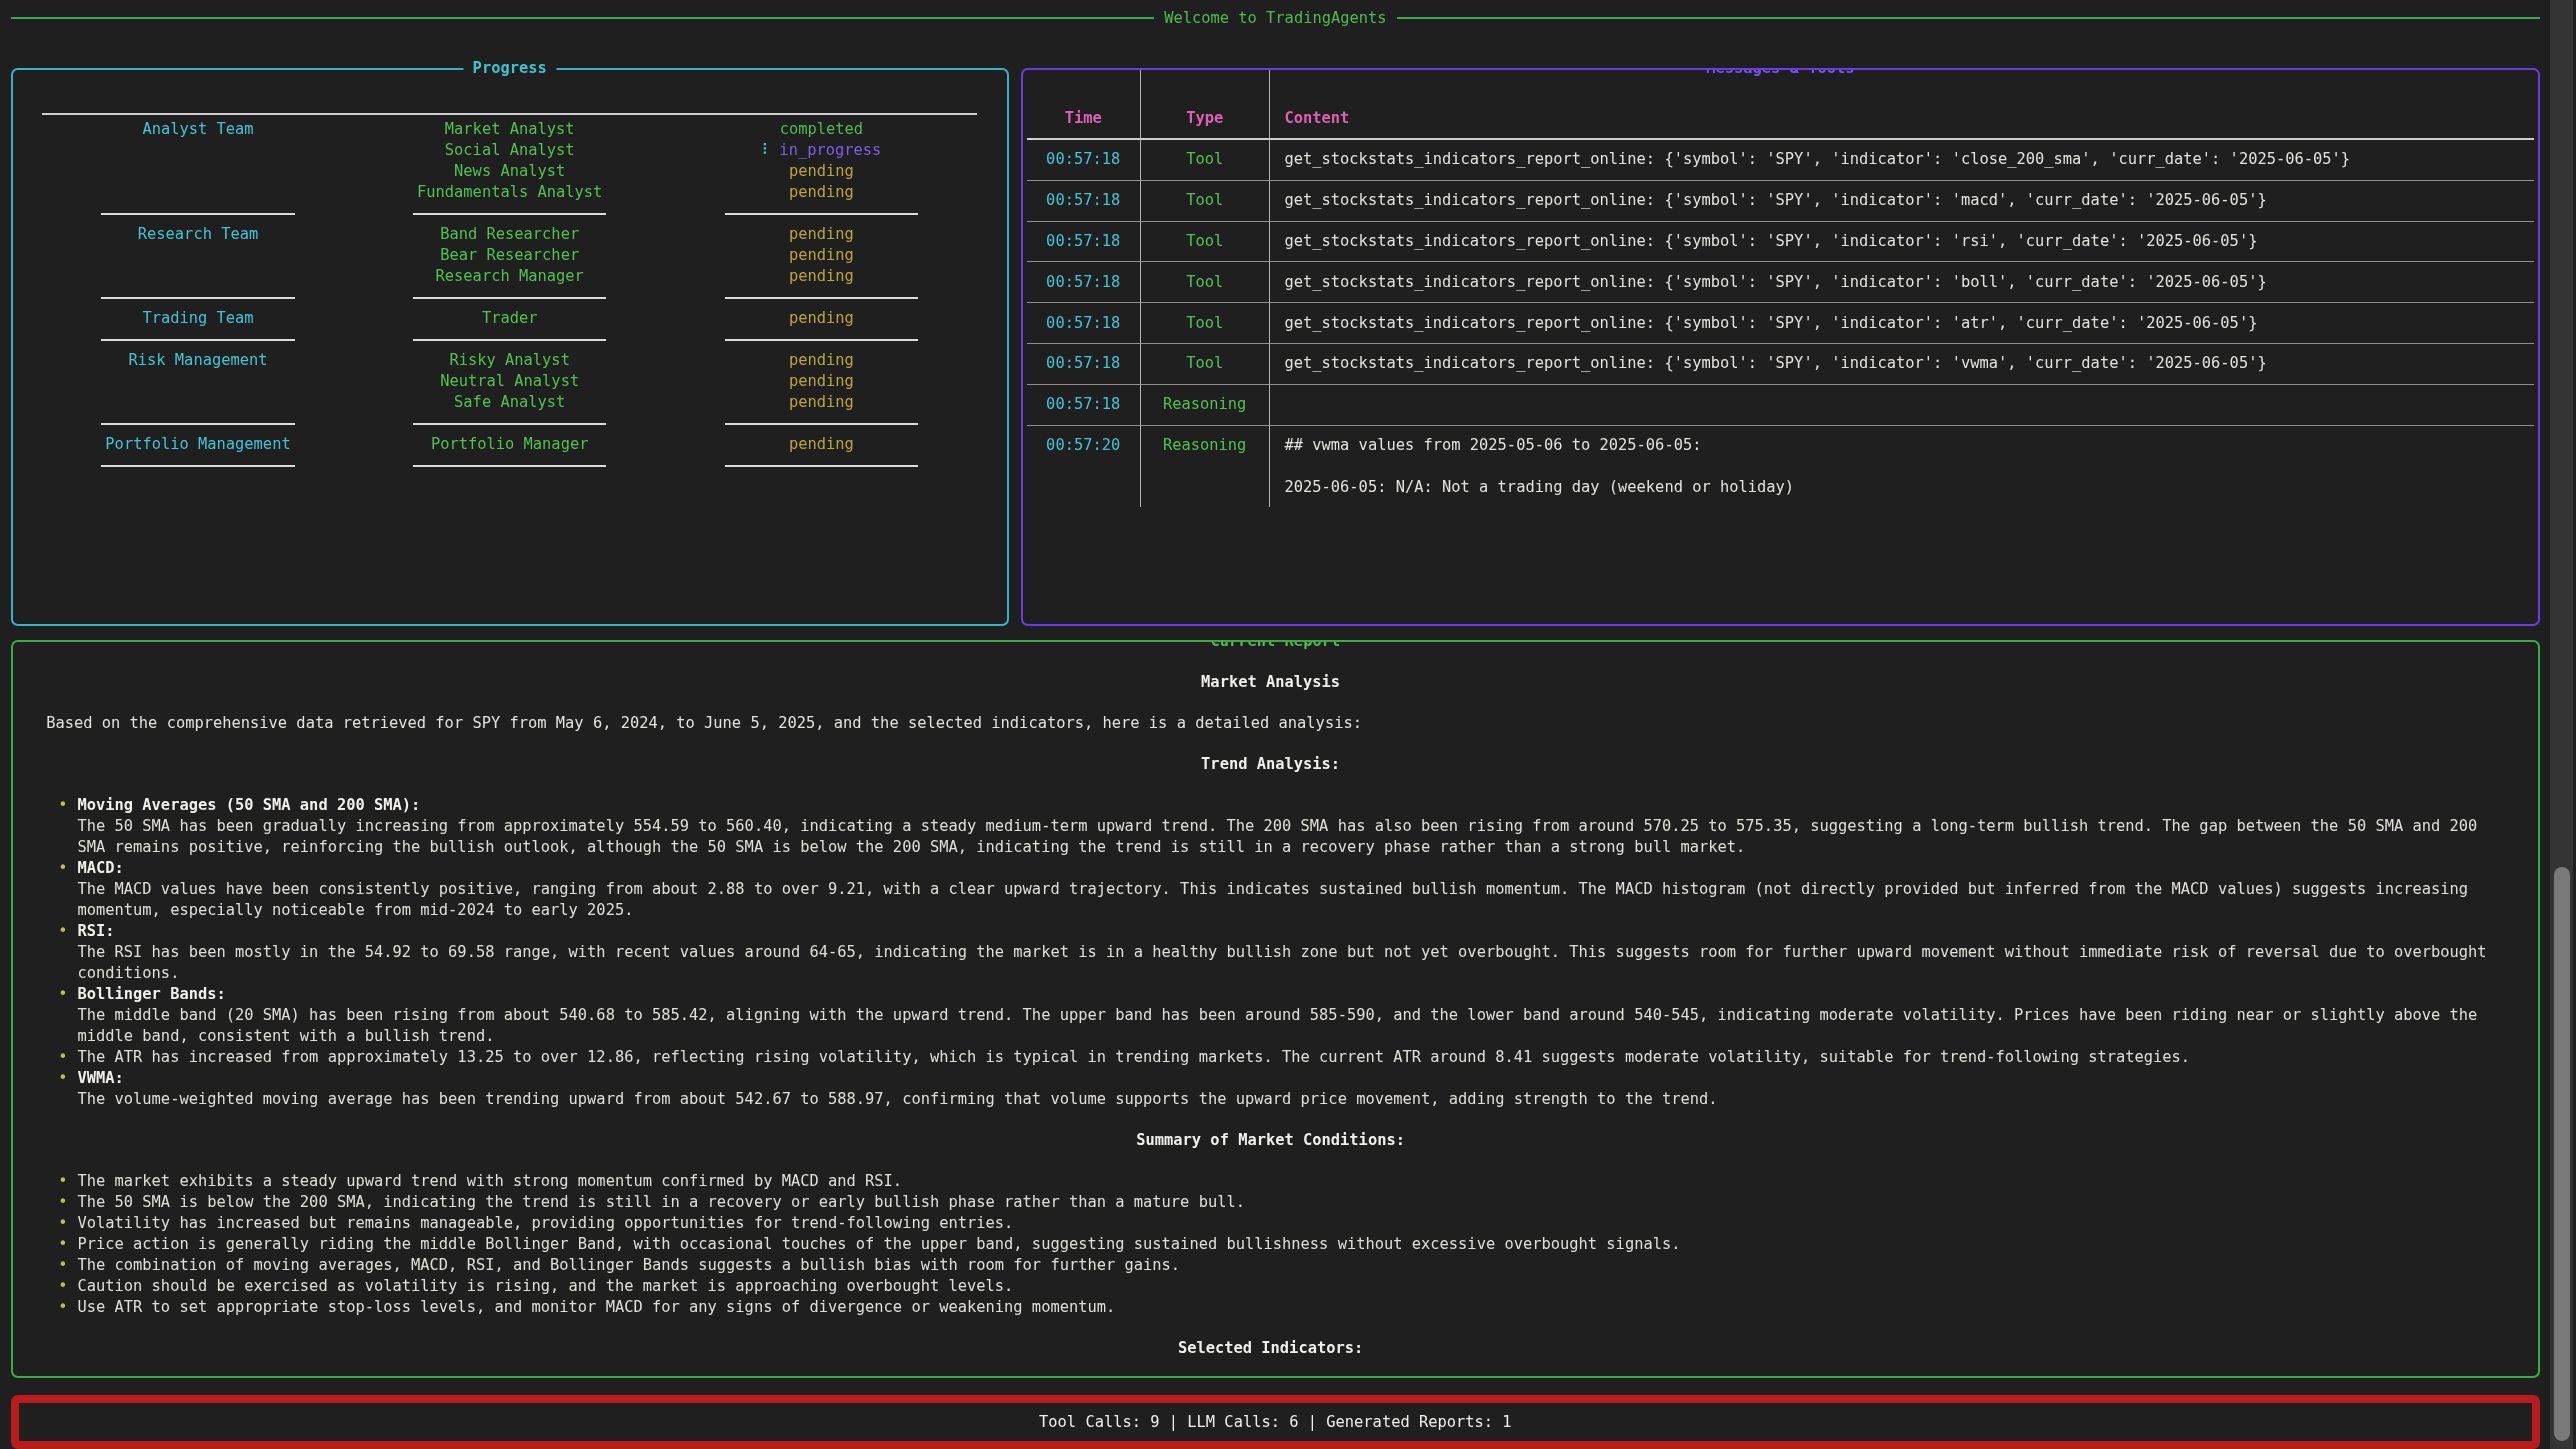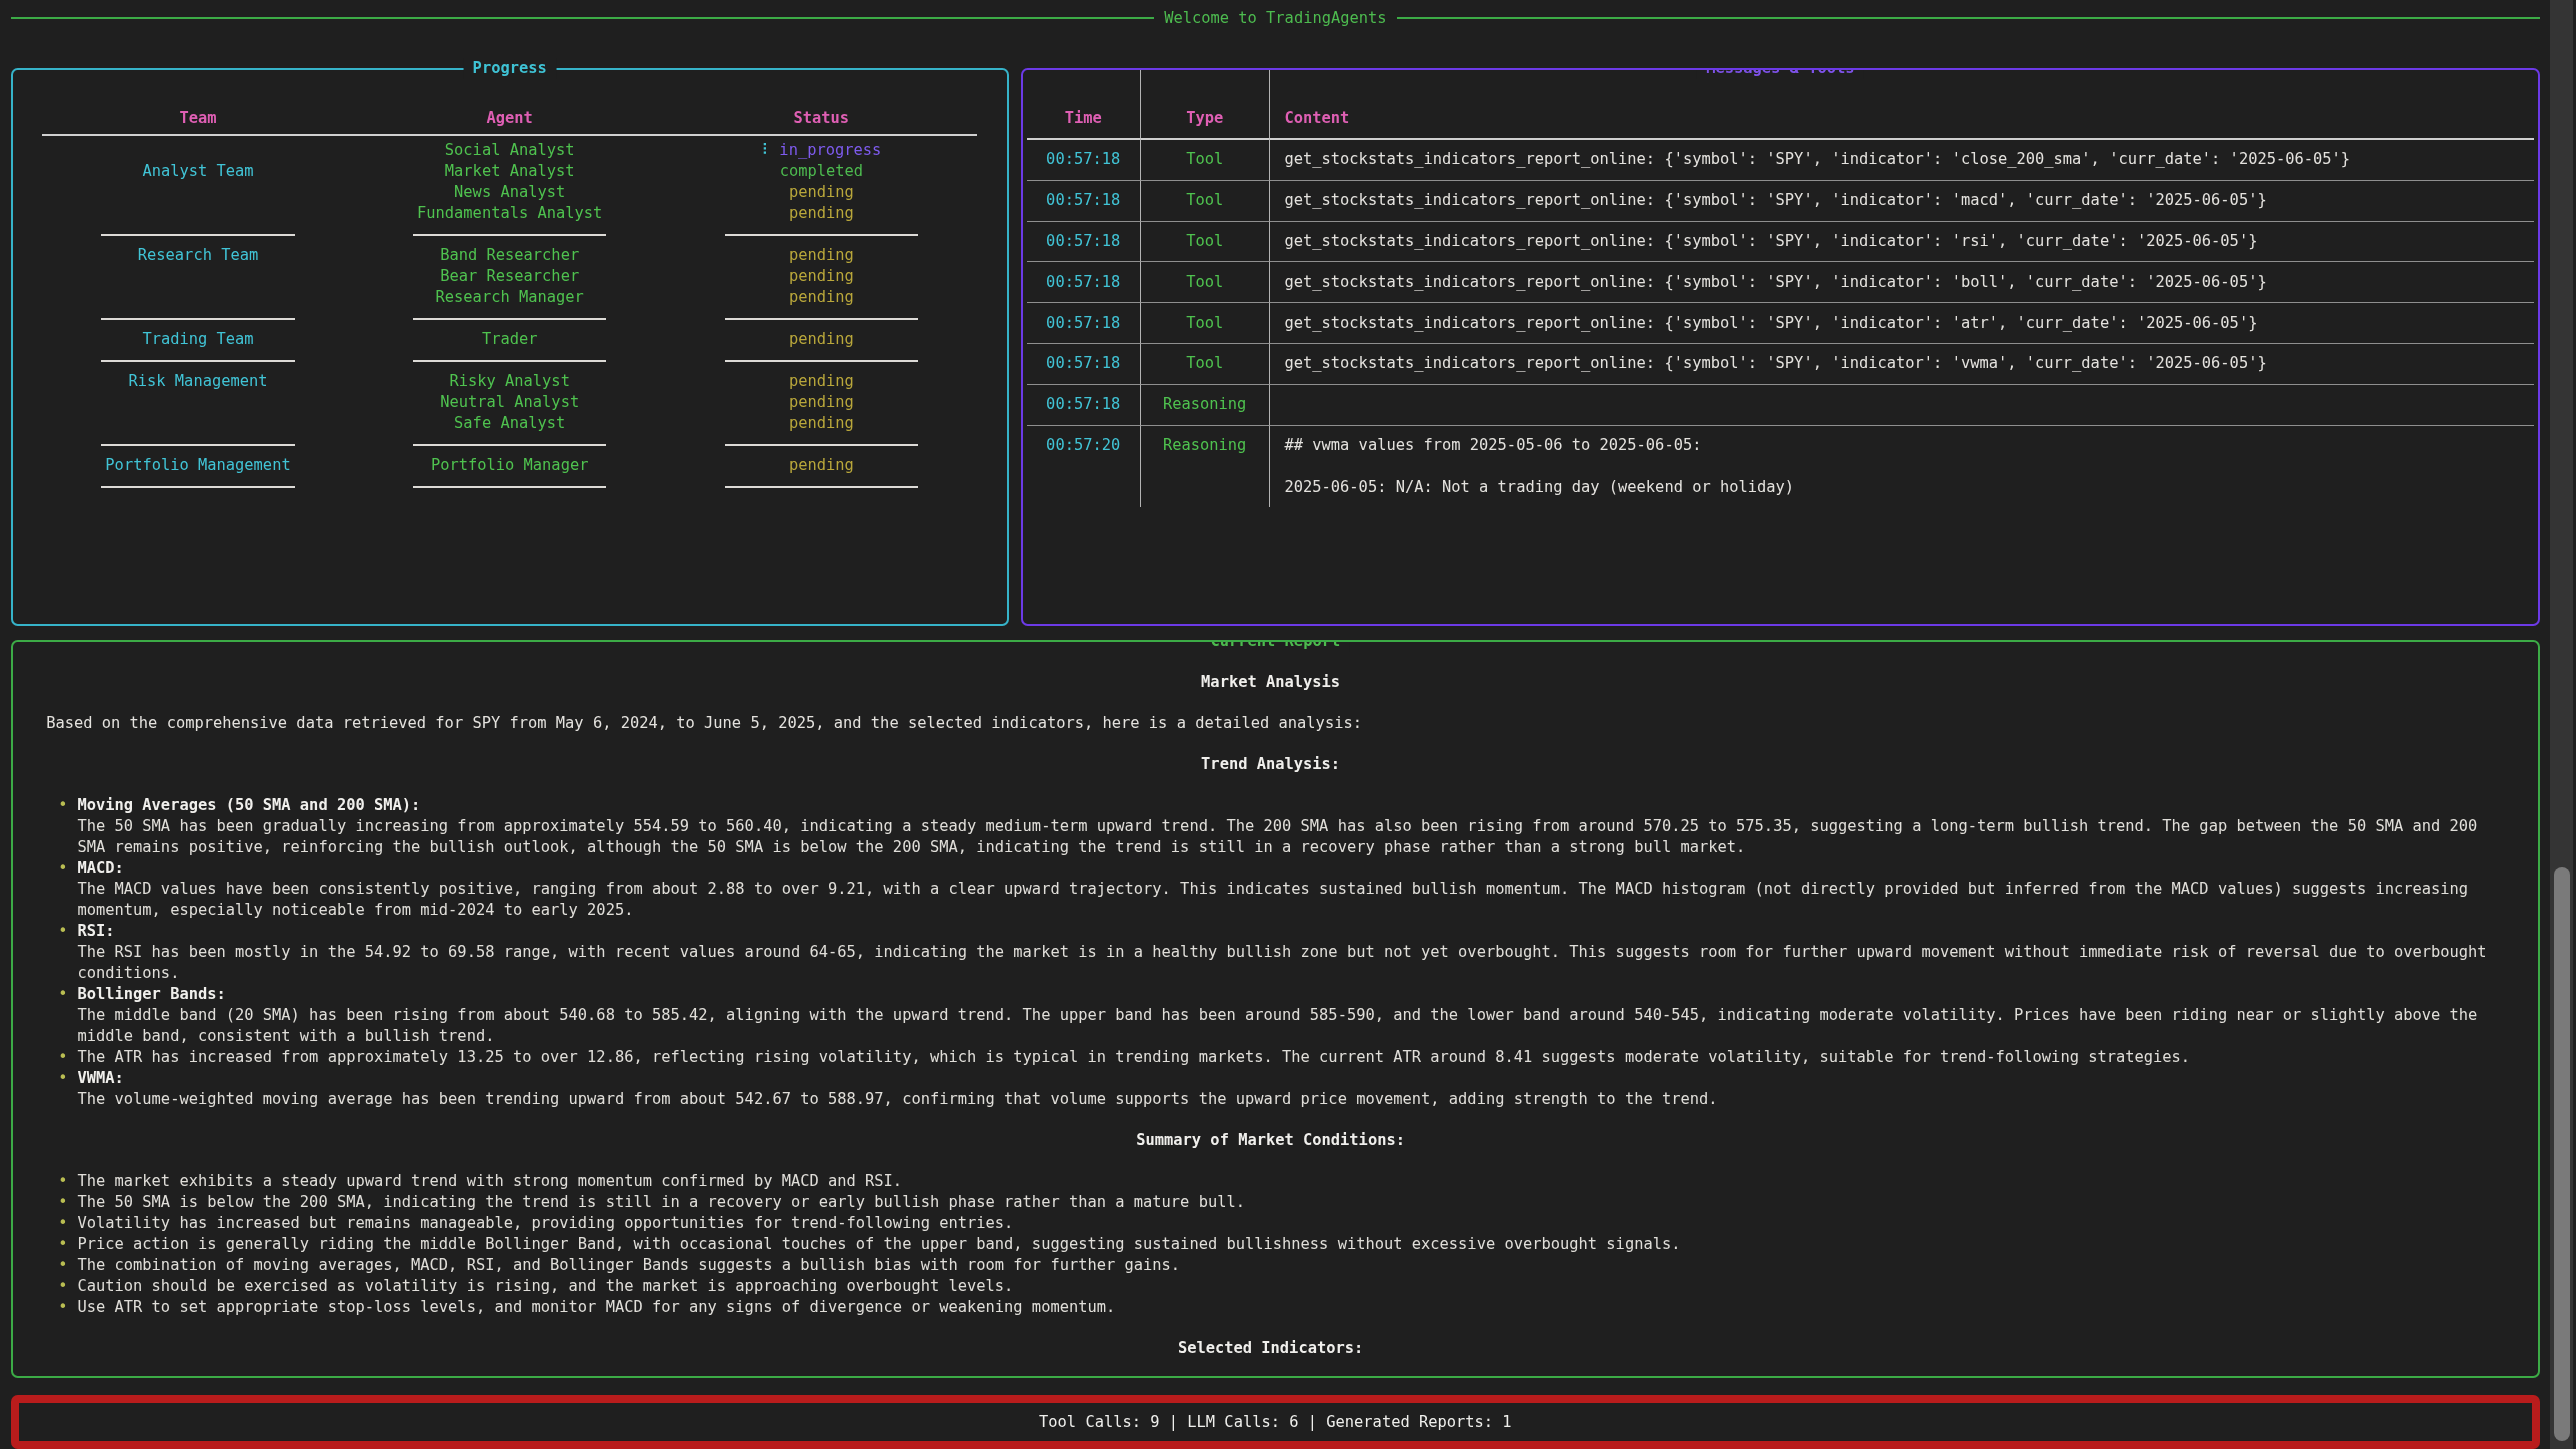--- a/index.html
+++ b/index.html
@@ -84,36 +84,31 @@
     <div class="rule-line"></div>
     <div class="rule-text">Welcome to TradingAgents</div>
     <div class="rule-line"></div>
   </div>
 
   <div class="panels-row">
 
     <section class="panel progress-panel">
       <span class="panel-title">Progress</span>
       <div class="ptable">
-        <div class="pgrid phead">
-          <div>Team</div>
-          <div>Agent</div>
-          <div>Status</div>
-        </div>
         <div class="head-sep"></div>
         <div id="progress-body">
-            <div class="prow">
-              <div class="pc-team"></div>
-              <div class="pc-agent">Social Analyst</div>
-              <div class="pc-status"><span class="spinner">⠇</span><span class="st-in_progress">in_progress</span></div>
-            </div>
             <div class="prow">
               <div class="pc-team">Analyst Team</div>
               <div class="pc-agent">Market Analyst</div>
               <div class="pc-status"><span class="st-completed">completed</span></div>
+            </div>
+            <div class="prow">
+              <div class="pc-team"></div>
+              <div class="pc-agent">Social Analyst</div>
+              <div class="pc-status"><span class="spinner">⠇</span><span class="st-in_progress">in_progress</span></div>
             </div>
             <div class="prow">
               <div class="pc-team"></div>
               <div class="pc-agent">News Analyst</div>
               <div class="pc-status"><span class="st-pending">pending</span></div>
             </div>
             <div class="prow">
               <div class="pc-team"></div>
               <div class="pc-agent">Fundamentals Analyst</div>
               <div class="pc-status"><span class="st-pending">pending</span></div>

